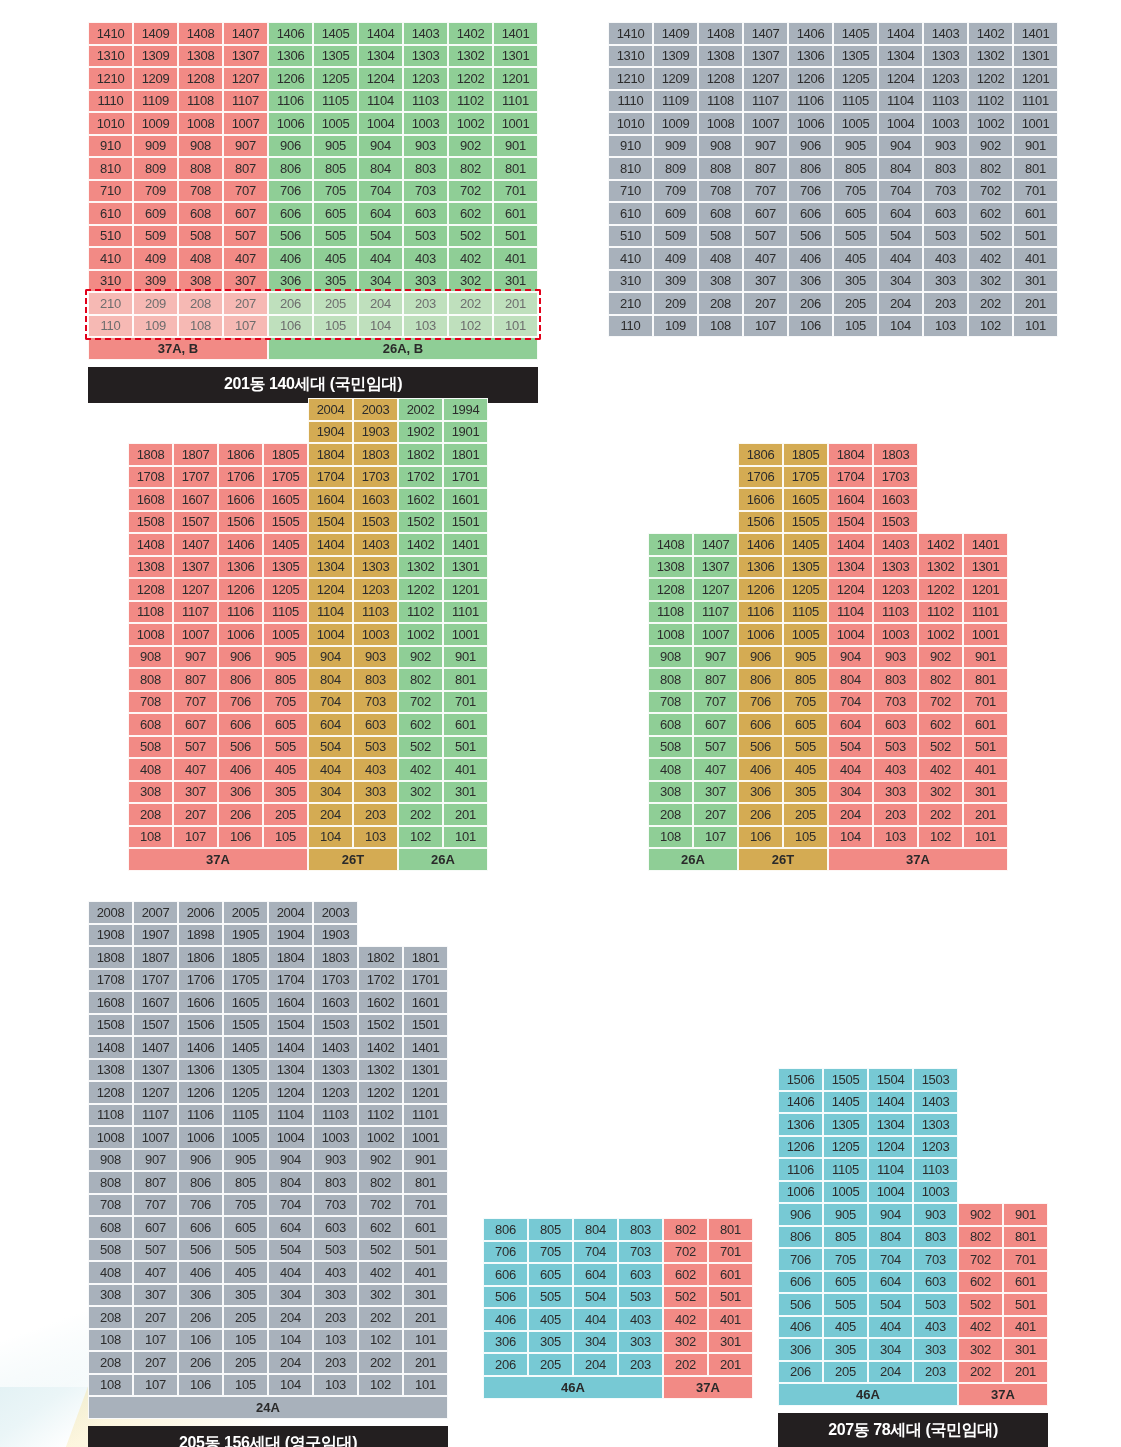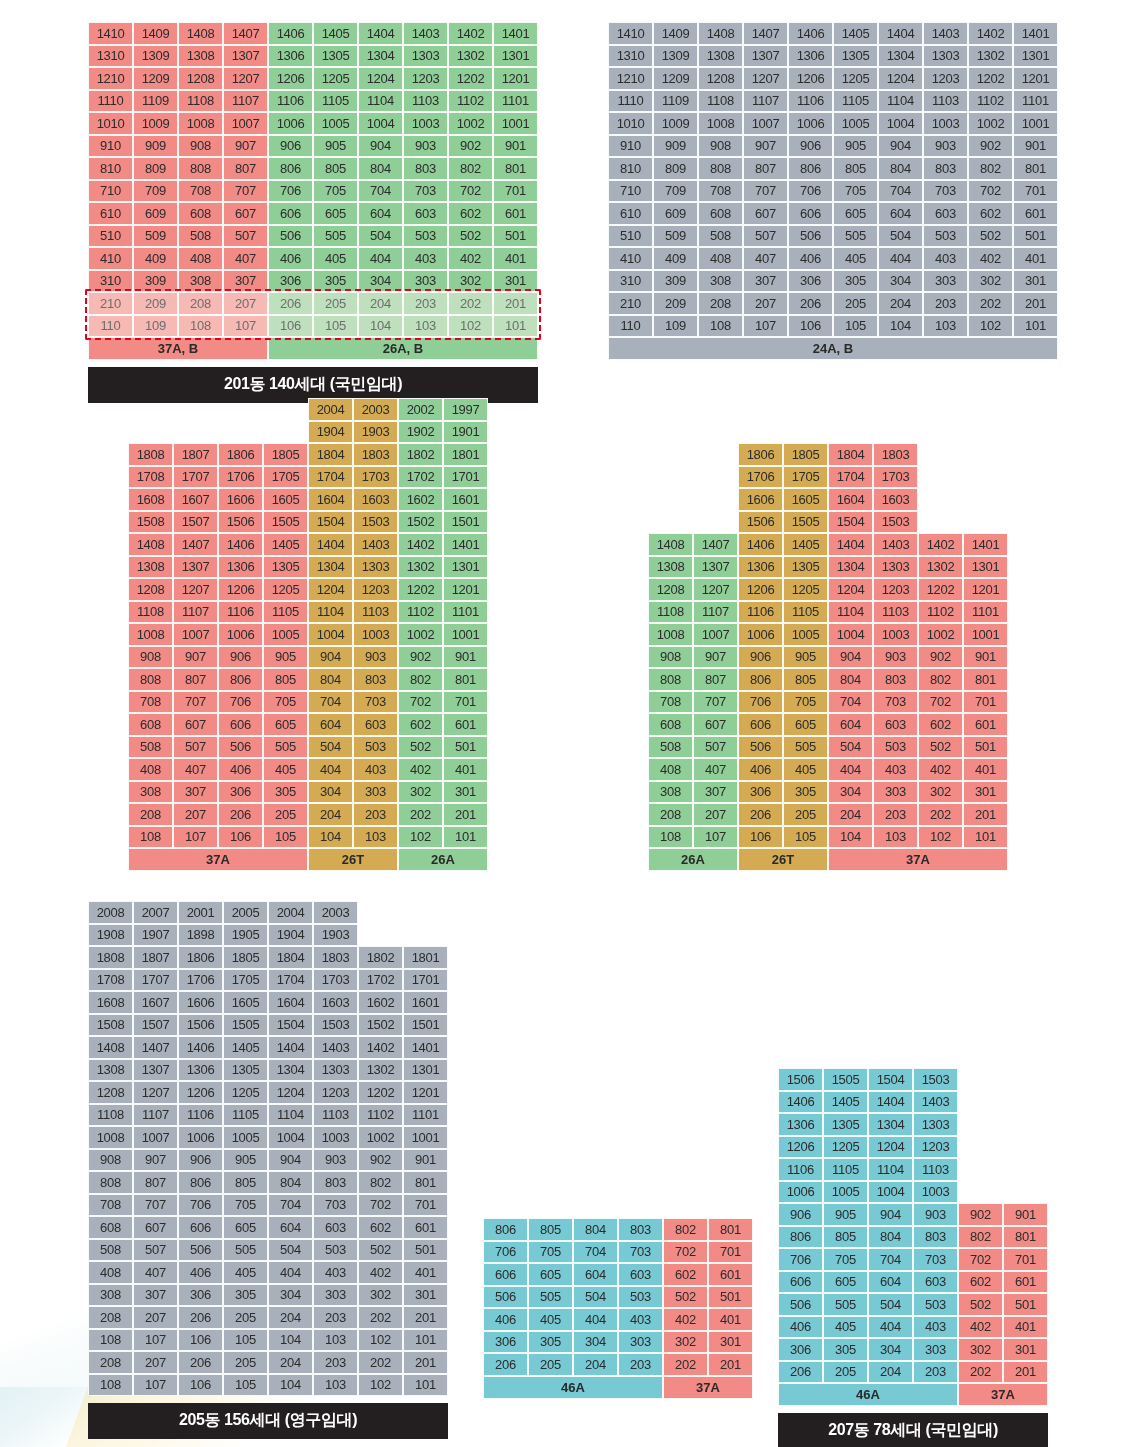--- a/index.html
+++ b/index.html
@@ -394,34 +394,31 @@
             <div class="cell" style="width: 45px; background: rgb(168, 177, 187);">109</div>
             <div class="cell" style="width: 45px; background: rgb(168, 177, 187);">108</div>
             <div class="cell" style="width: 45px; background: rgb(168, 177, 187);">107</div>
             <div class="cell" style="width: 45px; background: rgb(168, 177, 187);">106</div>
             <div class="cell" style="width: 45px; background: rgb(168, 177, 187);">105</div>
             <div class="cell" style="width: 45px; background: rgb(168, 177, 187);">104</div>
             <div class="cell" style="width: 45px; background: rgb(168, 177, 187);">103</div>
             <div class="cell" style="width: 45px; background: rgb(168, 177, 187);">102</div>
             <div class="cell" style="width: 45px; background: rgb(168, 177, 187);">101</div>
           </div>
-          <div class="typerow">
-            <div class="typecell" style="width: 450px; background: rgb(168, 177, 187);">24A, B</div>
-          </div>
         </div></div></div>
     <div class="bldg" style="left: 128px; top: 398px;"><div class="shellwrap"><div class="stack">
           <div class="row">
             <div class="cell blank" style="width: 45px;"></div>
             <div class="cell blank" style="width: 45px;"></div>
             <div class="cell blank" style="width: 45px;"></div>
             <div class="cell blank" style="width: 45px;"></div>
             <div class="cell" style="width: 45px; background: rgb(212, 171, 83);">2004</div>
             <div class="cell" style="width: 45px; background: rgb(212, 171, 83);">2003</div>
             <div class="cell" style="width: 45px; background: rgb(143, 206, 150);">2002</div>
-            <div class="cell" style="width: 45px; background: rgb(143, 206, 150);">1997</div>
+            <div class="cell" style="width: 45px; background: rgb(143, 206, 150);">1994</div>
           </div>
           <div class="row">
             <div class="cell blank" style="width: 45px;"></div>
             <div class="cell blank" style="width: 45px;"></div>
             <div class="cell blank" style="width: 45px;"></div>
             <div class="cell blank" style="width: 45px;"></div>
             <div class="cell" style="width: 45px; background: rgb(212, 171, 83);">1904</div>
             <div class="cell" style="width: 45px; background: rgb(212, 171, 83);">1903</div>
             <div class="cell" style="width: 45px; background: rgb(143, 206, 150);">1902</div>
             <div class="cell" style="width: 45px; background: rgb(143, 206, 150);">1901</div>
@@ -796,21 +793,21 @@
           <div class="typerow">
             <div class="typecell" style="width: 90px; background: rgb(143, 206, 150);">26A</div>
             <div class="typecell" style="width: 90px; background: rgb(212, 171, 83);">26T</div>
             <div class="typecell" style="width: 180px; background: rgb(242, 138, 133);">37A</div>
           </div>
         </div></div></div>
     <div class="bldg" style="left: 88px; top: 901px;"><div class="shellwrap"><div class="stack">
           <div class="row">
             <div class="cell" style="width: 45px; background: rgb(168, 177, 187);">2008</div>
             <div class="cell" style="width: 45px; background: rgb(168, 177, 187);">2007</div>
-            <div class="cell" style="width: 45px; background: rgb(168, 177, 187);">2001</div>
+            <div class="cell" style="width: 45px; background: rgb(168, 177, 187);">2006</div>
             <div class="cell" style="width: 45px; background: rgb(168, 177, 187);">2005</div>
             <div class="cell" style="width: 45px; background: rgb(168, 177, 187);">2004</div>
             <div class="cell" style="width: 45px; background: rgb(168, 177, 187);">2003</div>
             <div class="cell blank" style="width: 45px;"></div>
             <div class="cell blank" style="width: 45px;"></div>
           </div>
           <div class="row">
             <div class="cell" style="width: 45px; background: rgb(168, 177, 187);">1908</div>
             <div class="cell" style="width: 45px; background: rgb(168, 177, 187);">1907</div>
             <div class="cell" style="width: 45px; background: rgb(168, 177, 187);">1898</div>
@@ -1013,20 +1010,23 @@
           <div class="row">
             <div class="cell" style="width: 45px; background: rgb(168, 177, 187);">108</div>
             <div class="cell" style="width: 45px; background: rgb(168, 177, 187);">107</div>
             <div class="cell" style="width: 45px; background: rgb(168, 177, 187);">106</div>
             <div class="cell" style="width: 45px; background: rgb(168, 177, 187);">105</div>
             <div class="cell" style="width: 45px; background: rgb(168, 177, 187);">104</div>
             <div class="cell" style="width: 45px; background: rgb(168, 177, 187);">103</div>
             <div class="cell" style="width: 45px; background: rgb(168, 177, 187);">102</div>
             <div class="cell" style="width: 45px; background: rgb(168, 177, 187);">101</div>
           </div>
+          <div class="typerow">
+            <div class="typecell" style="width: 360px; background: rgb(168, 177, 187);">24A</div>
+          </div>
         </div></div><div class="caption" style="background: rgb(35, 31, 32); color: rgb(255, 255, 255); width: 360px;">205동 156세대 (영구임대)</div></div>
     <div class="bldg" style="left: 483px; top: 1218px;"><div class="shellwrap"><div class="stack">
           <div class="row">
             <div class="cell" style="width: 45px; background: rgb(119, 201, 212);">806</div>
             <div class="cell" style="width: 45px; background: rgb(119, 201, 212);">805</div>
             <div class="cell" style="width: 45px; background: rgb(119, 201, 212);">804</div>
             <div class="cell" style="width: 45px; background: rgb(119, 201, 212);">803</div>
             <div class="cell" style="width: 45px; background: rgb(242, 138, 133);">802</div>
             <div class="cell" style="width: 45px; background: rgb(242, 138, 133);">801</div>
           </div>

